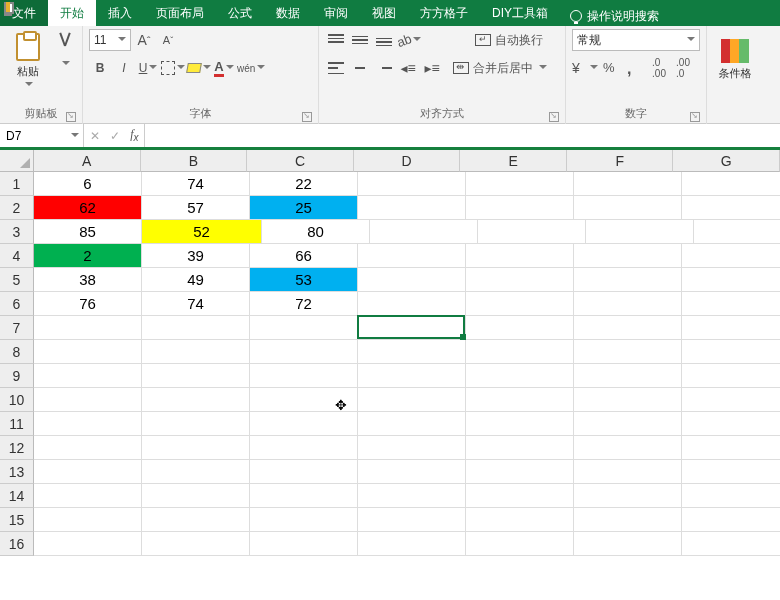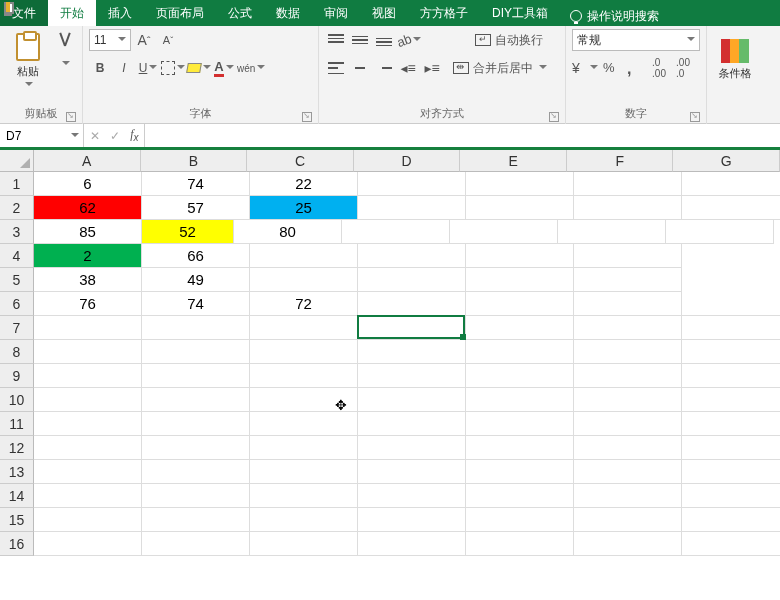--- a/index.html
+++ b/index.html
@@ -337,38 +337,40 @@
         <div class="cell" style="width: 108px; background: rgb(255, 0, 0);">62</div>
         <div class="cell" style="width: 108px;">57</div>
         <div class="cell" style="width: 108px; background: rgb(0, 176, 240);">25</div>
         <div class="cell" style="width: 108px;"></div>
         <div class="cell" style="width: 108px;"></div>
         <div class="cell" style="width: 108px;"></div>
         <div class="cell" style="width: 108px;"></div>
       </div>
       <div class="crow">
         <div class="cell" style="width: 108px;">85</div>
-        <div class="cell" style="width: 92px; background: rgb(255, 255, 0);">52</div>
+        <div class="cell" style="width: 120px; background: rgb(255, 255, 0);">52</div>
         <div class="cell" style="width: 108px;">80</div>
         <div class="cell" style="width: 108px;"></div>
         <div class="cell" style="width: 108px;"></div>
         <div class="cell" style="width: 108px;"></div>
         <div class="cell" style="width: 108px;"></div>
       </div>
       <div class="crow">
         <div class="cell" style="width: 108px; background: rgb(0, 176, 80);">2</div>
+        <div class="cell" style="width: 108px;">39</div>
         <div class="cell" style="width: 108px;">66</div>
         <div class="cell" style="width: 108px;"></div>
         <div class="cell" style="width: 108px;"></div>
         <div class="cell" style="width: 108px;"></div>
         <div class="cell" style="width: 108px;"></div>
       </div>
       <div class="crow">
         <div class="cell" style="width: 108px;">38</div>
         <div class="cell" style="width: 108px;">49</div>
+        <div class="cell" style="width: 108px; background: rgb(0, 176, 240);">53</div>
         <div class="cell" style="width: 108px;"></div>
         <div class="cell" style="width: 108px;"></div>
         <div class="cell" style="width: 108px;"></div>
         <div class="cell" style="width: 108px;"></div>
       </div>
       <div class="crow">
         <div class="cell" style="width: 108px;">76</div>
         <div class="cell" style="width: 108px;">74</div>
         <div class="cell" style="width: 108px;">72</div>
         <div class="cell" style="width: 108px;"></div>

